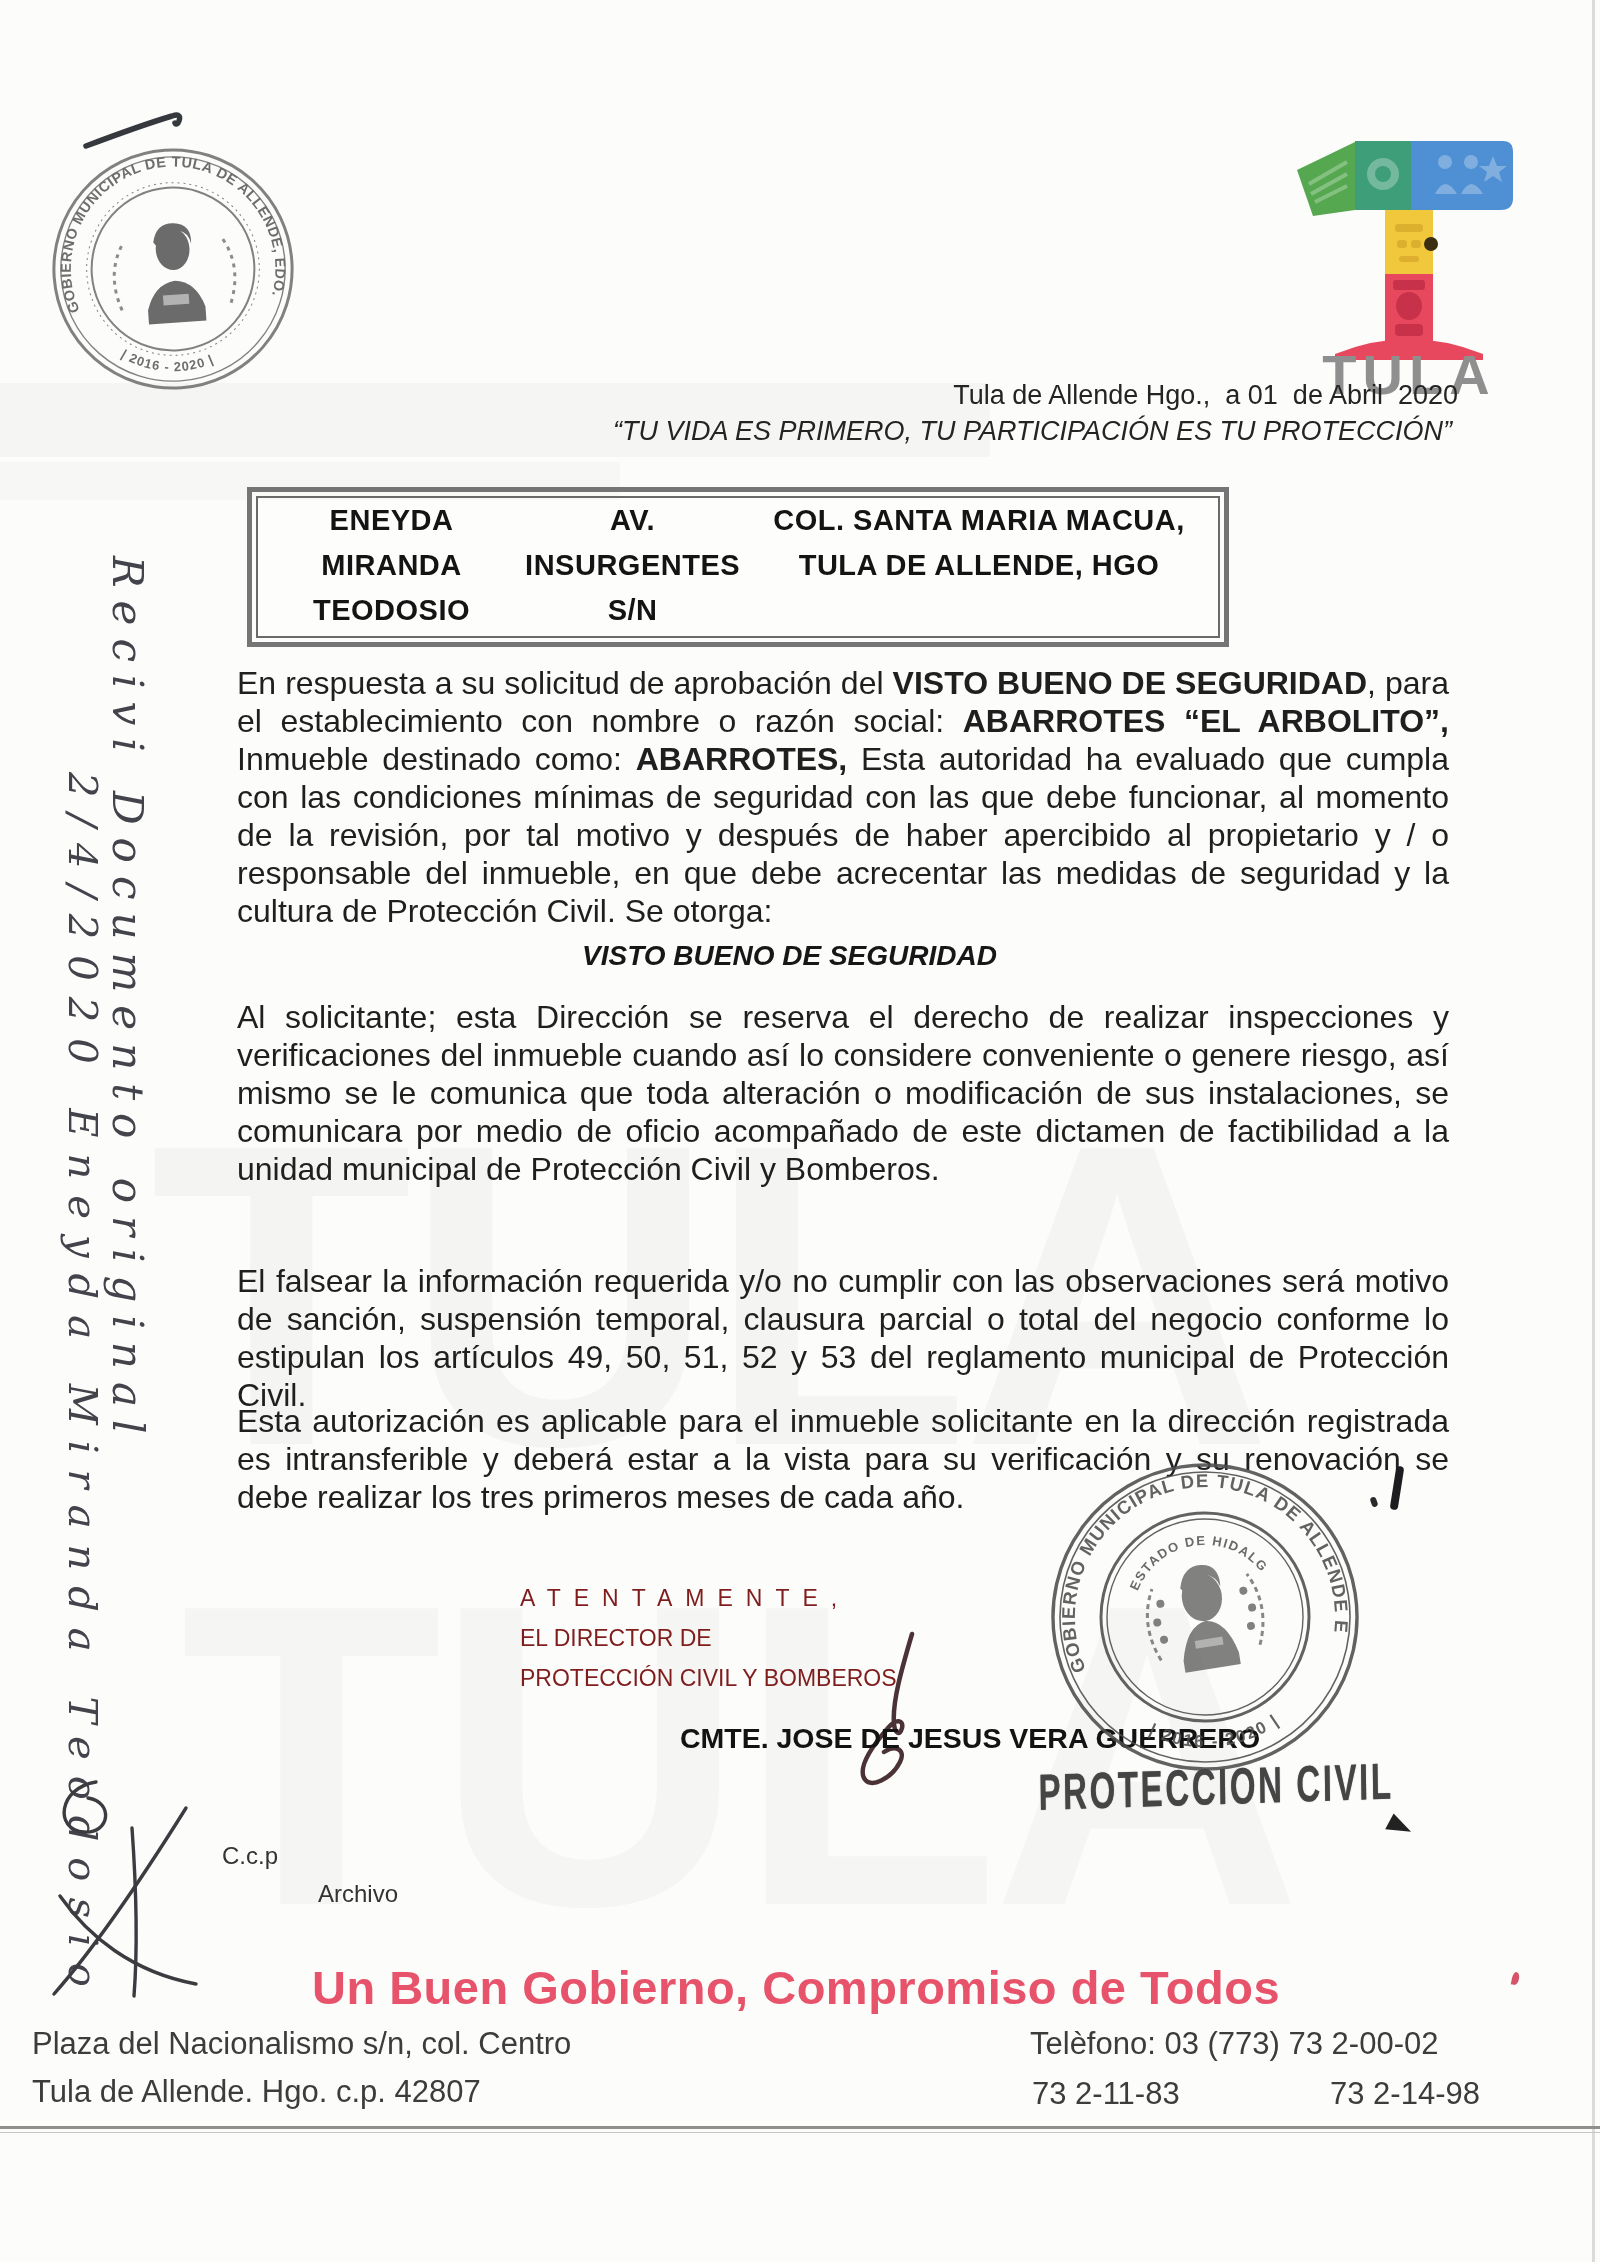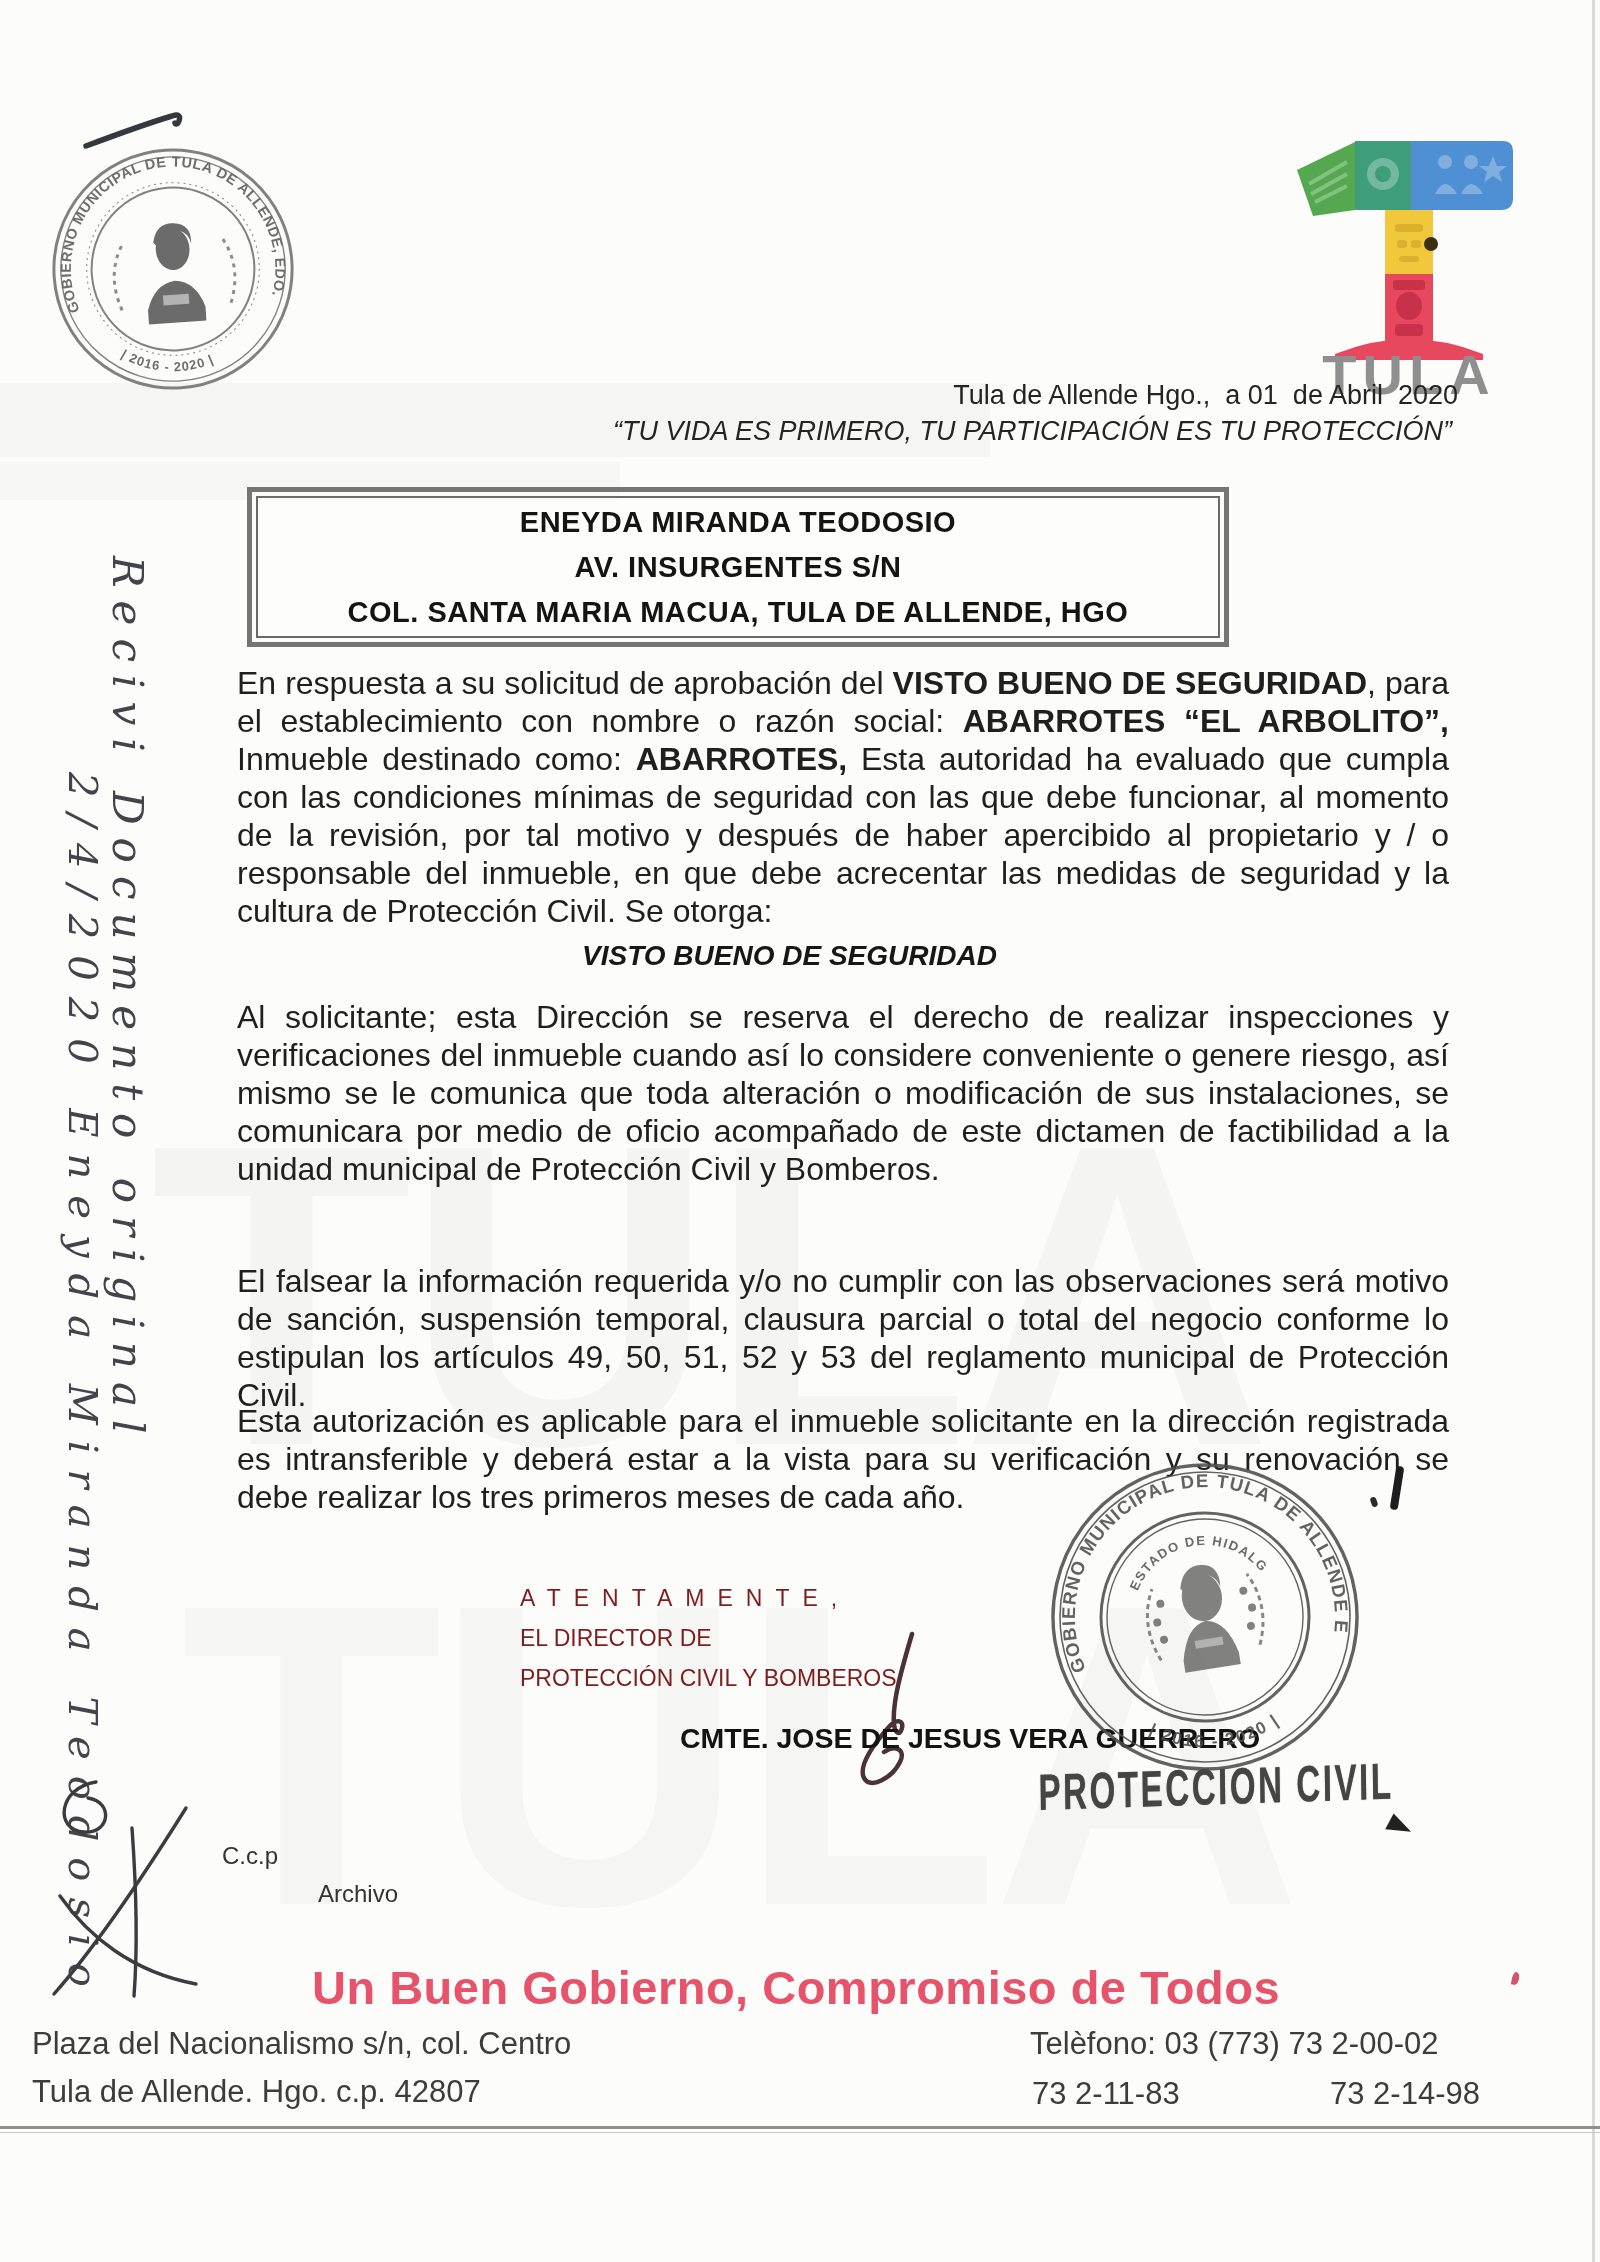--- a/index.html
+++ b/index.html
@@ -11,21 +11,21 @@
   
   .dateline{top:380px;right:142px;font-size:27px;color:#242424;}
   .motto{top:416px;right:148px;font-size:27px;font-style:italic;color:#242424;}
   
   .wm{font-weight:bold;color:rgba(60,60,55,0.045);letter-spacing:-8px;line-height:1;user-select:none;}
   .band{background:rgba(110,110,104,0.05);}
   .scan-edge{left:1592px;top:0;width:3px;height:2262px;background:rgba(120,120,118,0.25);}
   
   .rbox{left:247px;top:487px;width:972px;height:150px;border:5px solid #757575;background:rgba(255,255,255,0.25);}
   .rbox-inner{position:absolute;left:4px;top:4px;right:4px;bottom:4px;border:2px solid #6a6a6a;
-              display:flex;flex-direction:column;justify-content:center;text-align:center;}
+              display:flex;flex-direction:row;justify-content:center;text-align:center;}
   .rbox-inner div{font-weight:bold;font-size:29px;line-height:45px;color:#141414;letter-spacing:0.5px;}
   
   .para{left:237px;width:1212px;font-size:32px;line-height:38px;text-align:justify;color:#1f1f1f;}
   .heading{left:237px;top:940px;width:1105px;text-align:center;font-weight:bold;font-style:italic;font-size:28px;color:#171717;}
   
   .closing{left:520px;top:1578px;width:600px;font-size:23px;line-height:40px;color:#7f1d1d;}
   .closing .spread{letter-spacing:13px;}
   .sigName{left:540px;top:1722px;width:860px;text-align:center;font-weight:bold;font-size:28.5px;color:#131313;}
   .ccp{left:222px;top:1818px;font-size:24px;color:#333;margin-top:24px;}
   .archivo{left:318px;top:1880px;font-size:24px;color:#333;}

